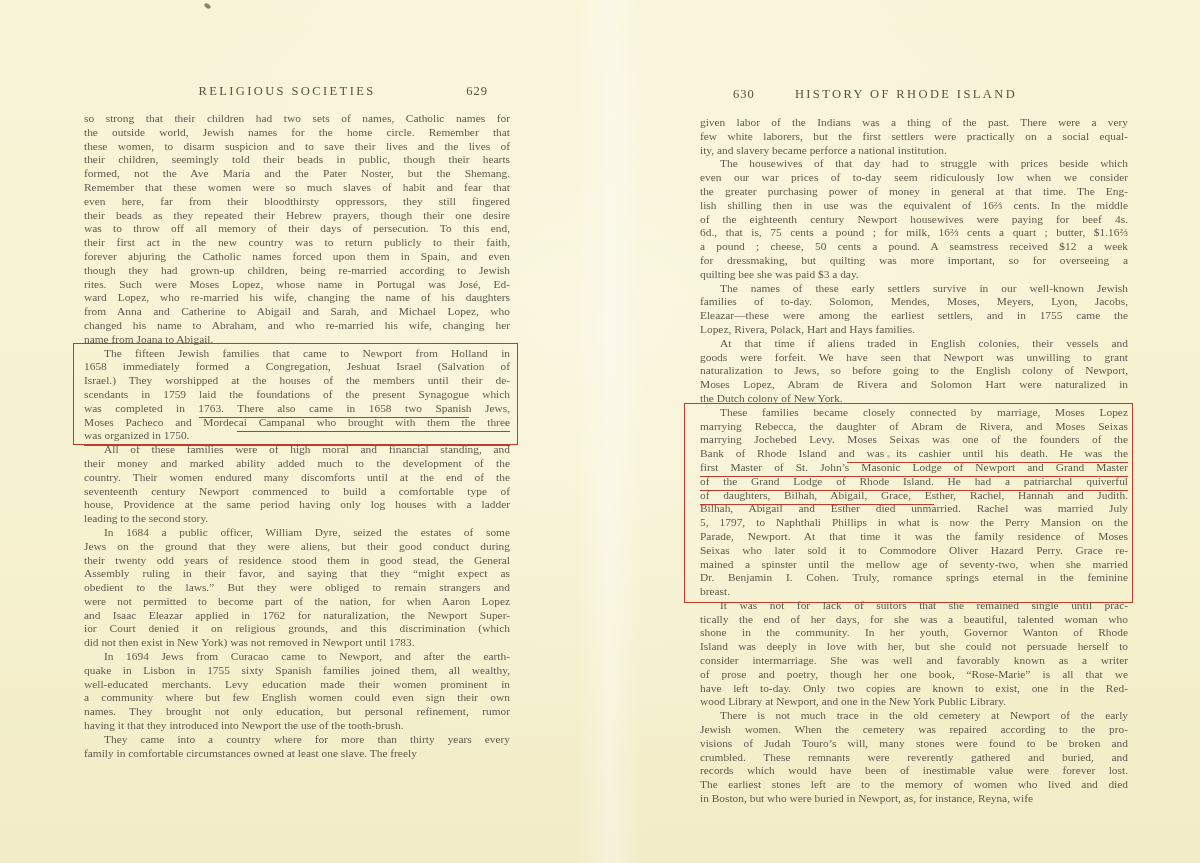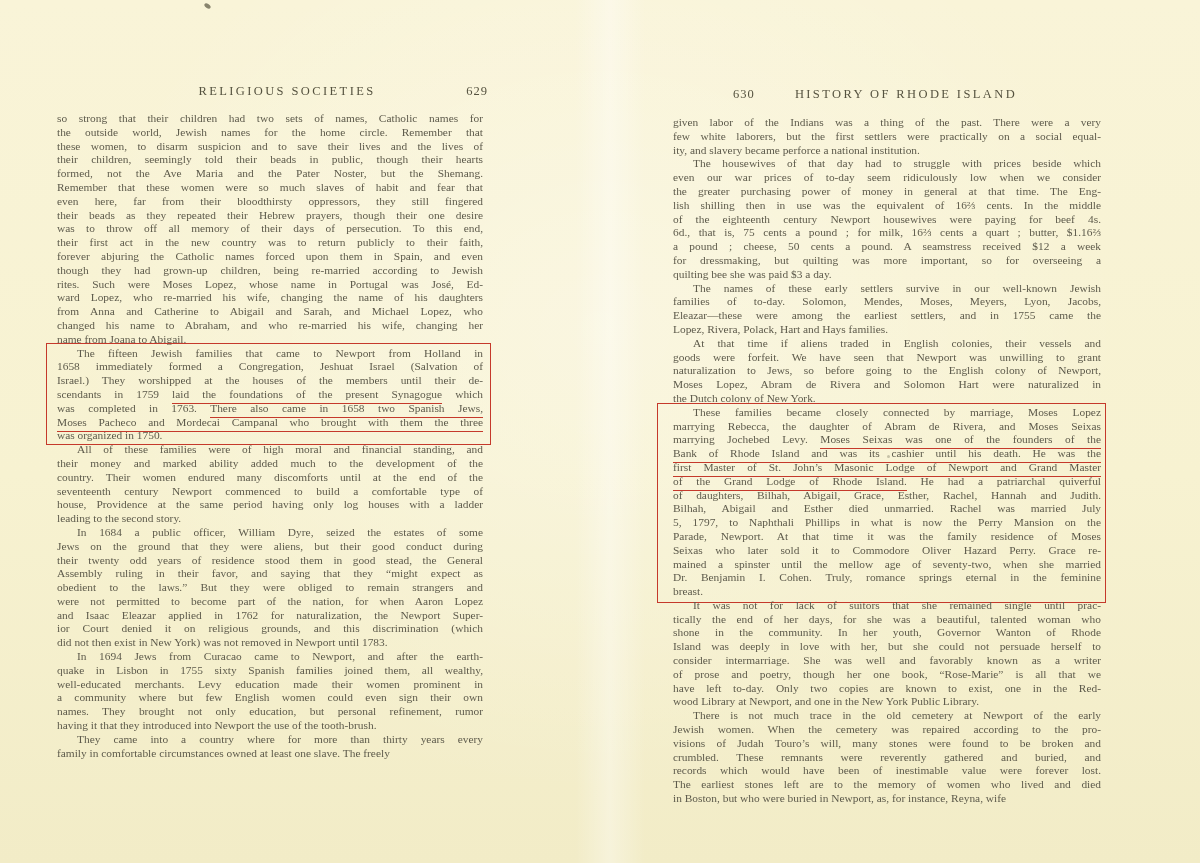--- a/index.html
+++ b/index.html
@@ -26,36 +26,36 @@
     text-align:center;
     white-space:nowrap;
   }
   #leftHead  { left:74px;  top:84px; width:426px; }
   #rightHead { left:692px; top:87px; width:428px; }
   .page-num { position:absolute; top:0; letter-spacing:1px;margin-left:41px; }
   #leftHead  .page-num { right:12px; }
   #rightHead .page-num { left:0; }
 
   .text-column { position:absolute; font-size:11.4px; }
-  #leftBody  { left:57px;  top:112px; width:426px; }
-  #rightBody { left:673px; top:116px; width:428px; }
+  #leftBody  { left:84px;  top:112px; width:426px; }
+  #rightBody { left:700px; top:116px; width:428px; }
 
   .para { position:relative; }
   .line {
     line-height:13.8px;
     text-align:justify;
     text-align-last:justify;
     white-space:normal;
   }
   .line.ind { text-indent:20px; }
   .line.end { text-align-last:left; }
 
   .ul {
     border-bottom:1.6px solid var(--red,#c5392b);
-    padding-bottom:3px;
+    padding-bottom:17px;
   }
   .para.boxed .frame {
     position:absolute;
     border:1.7px solid var(--red,#c5392b);
     pointer-events:none;
   }
   #leftBody .frame  { top:-4px; left:-11px; right:-8px; bottom:-2px; }
   #rightBody .frame { top:-3px; left:-16px; right:-5px; bottom:-4px; }
 
   

